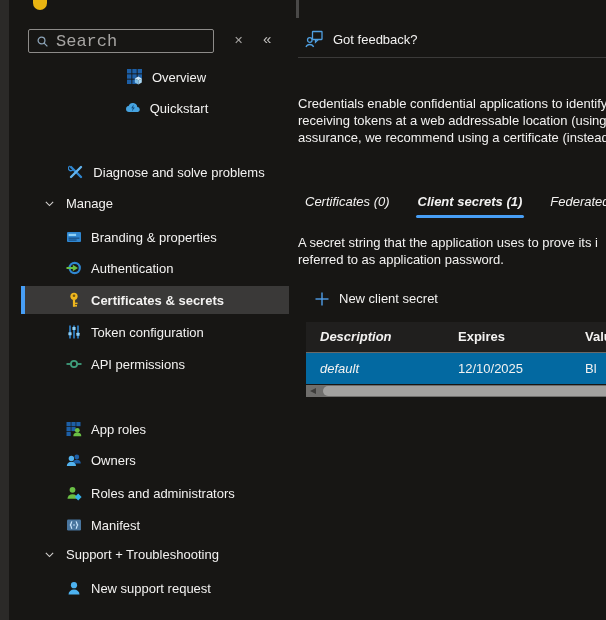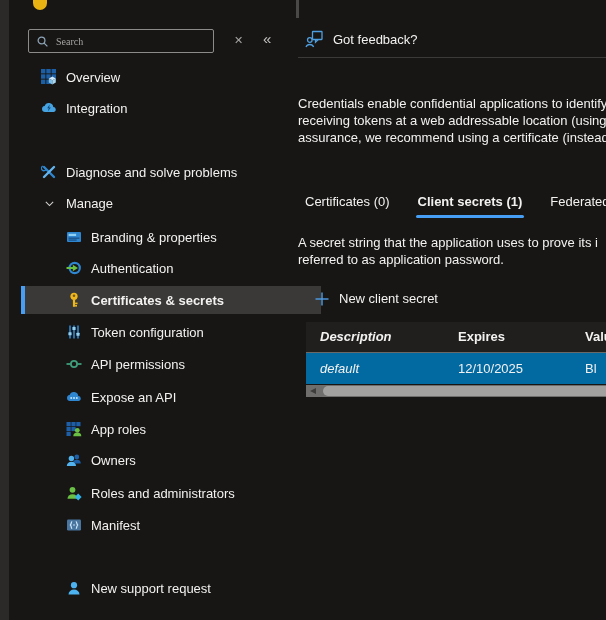--- a/index.html
+++ b/index.html
@@ -21,48 +21,48 @@
     background:#e9b411; border-radius:2px 2px 7px 7px; }
 
   
   .sidebar { position:absolute; left:9px; top:0; width:282px; height:620px; }
   .sidebar-scrollthumb { position:absolute; left:287px; top:0; width:3px; height:18px; background:#4a4948; }
 
   .search-box { position:absolute; left:28px; top:29px; width:186px; height:24px;
     border:1px solid #8d8b89; border-radius:2px; display:flex; align-items:center;
     gap:7px; padding:0 7px; background:transparent; }
   .search-box input { flex:1; min-width:0; background:transparent; border:none; outline:none;
-    color:#e5e5e5; font-size:10px; font-family:Liberation Serif, serif; }
+    color:#e5e5e5; font-size:17px; font-family:Liberation Mono, monospace; }
   .search-box input::placeholder { color:#a6a4a2; opacity:1; }
   .glyph-btn { position:absolute; color:#a7a5a3; cursor:pointer; line-height:1; }
   .clear-x { left:225px; top:35px; font-size:11px; }
   .collapse { left:254px; top:31px; font-size:15px; color:#c5c3c1; letter-spacing:-1px; }
 
   .nav-item { position:absolute; left:9px; width:274px; height:28px; display:flex;
     align-items:center; color:#f3f2f1; cursor:pointer; white-space:nowrap; }
   .nav-item .ic { width:16px; height:16px; flex:0 0 16px; margin-right:9px; }
-  .nav-item.top { padding-left:23px; }
+  .nav-item.top { padding-left:23px;justify-content:center; }
   .nav-item.sub { padding-left:48px; }
   .nav-item.group { padding-left:25px; }
   .nav-item.group .chev { width:13px; height:13px; flex:0 0 13px; margin-right:10px; }
-  .nav-item.selected { left:12px; width:300px; padding-left:45px; background:#3a3938; font-weight:bold; }
+  .nav-item.selected { left:12px; width:268px; padding-left:45px; background:#3a3938; font-weight:bold; }
   .nav-item.selected::before { content:''; position:absolute; left:0; top:0; bottom:0;
     width:4px; background:#479ef5; }
 
   
   .main { position:absolute; left:298px; top:0; width:310px; height:620px; overflow:hidden; }
   .feedback-row { position:absolute; left:7px; top:30px; display:flex; align-items:center;
     gap:9px; cursor:pointer; }
   .divider1 { position:absolute; left:0; top:57px; width:310px; height:1px; background:#3b3a39; }
 
   .intro { position:absolute; left:0; top:95px; }
   .intro div { white-space:nowrap; line-height:17px; font-size:13px; }
 
   .tabs { position:absolute; left:7px; top:194px; display:flex; gap:28px; }
-  .tab { position:relative; padding-bottom:9px; white-space:nowrap; cursor:pointer; }
+  .tab { position:relative; padding-bottom:9px; white-space:nowrap; cursor:pointer;font-style:italic; }
   .tab.active { font-weight:bold; }
   .tab.active::after { content:''; position:absolute; left:-2px; right:-2px; bottom:0;
     height:3px; background:#479ef5; border-radius:2px; }
 
   .secret-desc { position:absolute; left:0; top:234px; }
   .secret-desc div { white-space:nowrap; line-height:17px; font-size:13px; }
 
   .new-secret { position:absolute; left:17px; top:291px; display:flex; align-items:center;
     gap:10px; cursor:pointer; white-space:nowrap; }
 
@@ -123,21 +123,21 @@
     <span>Overview</span>
   </div>
 
   <div class="nav-item top" style="top:94px">
     <span class="ic">
       <svg viewBox="0 0 16 16" width="16" height="16">
           <path d="M13 12H4a3 3 0 0 1-.4-5.97A4.5 4.5 0 0 1 12.3 7.1 2.5 2.5 0 0 1 13 12z" fill="#46a3e0"></path>
           <polygon points="8.6,4.5 6.2,8.3 7.8,8.3 6.8,11.5 9.9,7.4 8.2,7.4" fill="#0e4a7c"></polygon>
         </svg>
     </span>
-    <span>Integration</span>
+    <span>Quickstart</span>
   </div>
 
 
   <div class="nav-item top" style="top:158px">
     <span class="ic">
       <svg viewBox="0 0 16 16" width="16" height="16" fill="none">
           <path d="M3 3 L13 13" stroke="#2f86d0" stroke-width="2.4" stroke-linecap="round"></path>
           <path d="M13 3 L3 13" stroke="#63b4ee" stroke-width="2.4" stroke-linecap="round"></path>
           <path d="M1.8 2 a2.5 2.5 0 1 0 3.4 3.2" stroke="#2f86d0" stroke-width="1.3"></path>
         </svg>
@@ -212,33 +212,20 @@
     <span class="ic">
       <svg viewBox="0 0 16 16" width="16" height="16" fill="none" stroke="#3f9e7c" stroke-width="1.8">
           <line x1="0.5" y1="8" x2="4.6" y2="8"></line>
           <circle cx="8" cy="8" r="3.1"></circle>
           <line x1="11.4" y1="8" x2="15.5" y2="8"></line>
         </svg>
     </span>
     <span>API permissions</span>
   </div>
 
-  <div class="nav-item sub" style="top:383px">
-    <span class="ic">
-      <svg viewBox="0 0 16 16" width="16" height="16">
-          <path d="M13 12H4a3 3 0 0 1-.4-5.97A4.5 4.5 0 0 1 12.3 7.1 2.5 2.5 0 0 1 13 12z" fill="#2f86d0"></path>
-          <g fill="#bfe3fa">
-            <circle cx="5.2" cy="9" r="1"></circle>
-            <circle cx="8" cy="9" r="1"></circle>
-            <circle cx="10.8" cy="9" r="1"></circle>
-          </g>
-        </svg>
-    </span>
-    <span>Expose an API</span>
-  </div>
 
   <div class="nav-item sub" style="top:415px">
     <span class="ic">
       <svg viewBox="0 0 16 16" width="16" height="16">
           <g fill="#1d5fa6">
             <rect x="0.5" y="1" width="4.2" height="4.2"></rect>
             <rect x="5.4" y="1" width="4.2" height="4.2"></rect>
             <rect x="10.3" y="1" width="4.2" height="4.2"></rect>
             <rect x="0.5" y="5.9" width="4.2" height="4.2"></rect>
             <rect x="5.4" y="5.9" width="4.2" height="4.2"></rect>
@@ -279,20 +266,28 @@
     <span class="ic">
       <svg viewBox="0 0 16 16" width="16" height="16">
           <circle cx="6.5" cy="4.8" r="2.9" fill="#6abf45"></circle>
           <path d="M1.5 13.8 a5 4.6 0 0 1 10 0 Z" fill="#6abf45"></path>
           <polygon points="12.2,8.6 15.6,12 12.2,15.4 8.8,12" fill="#35b1e8"></polygon>
         </svg>
     </span>
     <span>Roles and administrators</span>
   </div>
 
+  <div class="nav-item group" style="top:540px">
+    <span class="chev">
+      <svg viewBox="0 0 16 16" width="13" height="13" fill="none">
+          <path d="M3.5 6 L8 10.5 L12.5 6" stroke="#d2d0ce" stroke-width="1.4"></path>
+        </svg>
+    </span>
+    <span>Support + Troubleshooting</span>
+  </div>
 
   <div class="nav-item sub" style="top:574px">
     <span class="ic">
       <svg viewBox="0 0 16 16" width="16" height="16">
           <circle cx="8" cy="5.2" r="3.1" fill="#4db2f0"></circle>
           <path d="M2.5 14.6 a5.5 5 0 0 1 11 0 Z" fill="#4db2f0"></path>
         </svg>
     </span>
     <span>New support request</span>
   </div>

